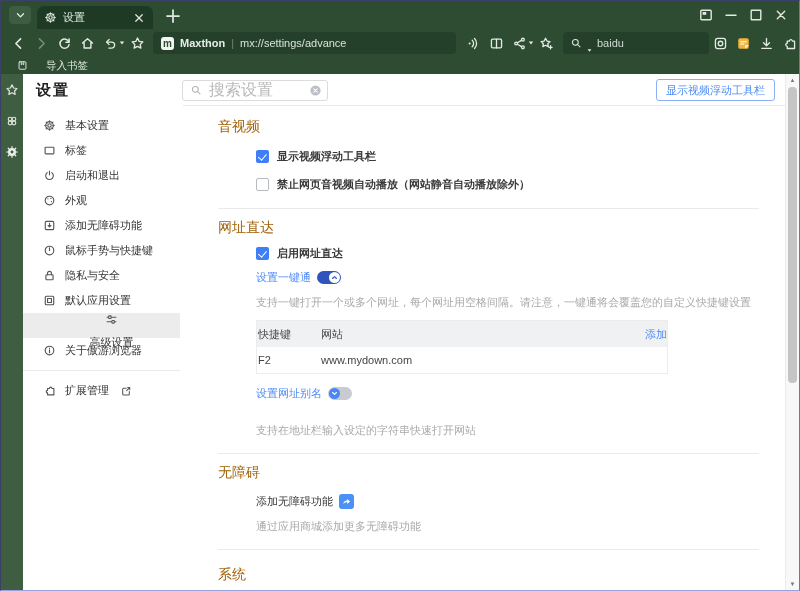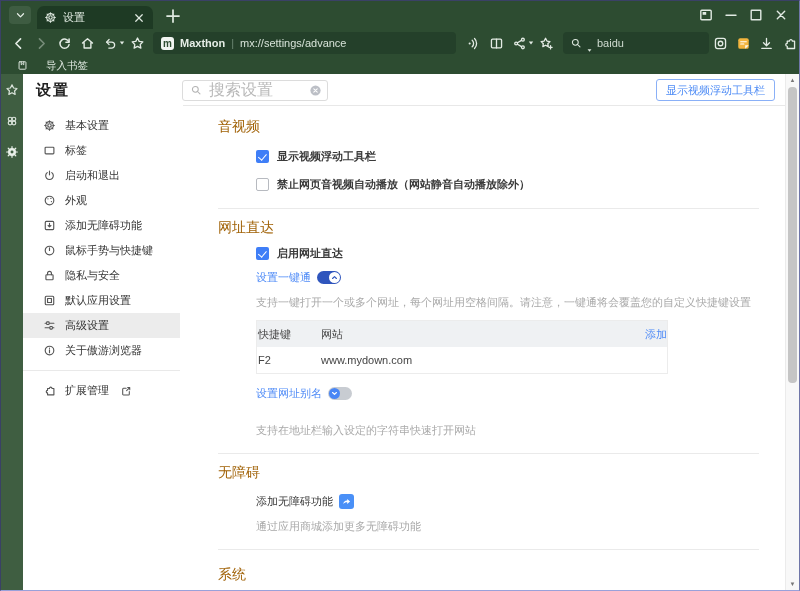--- a/index.html
+++ b/index.html
@@ -55,21 +55,21 @@
   .search-box input { border:0; outline:0; flex:1; min-width:0; font-size:16px; color:#555; font-family:inherit; background:transparent; }
   .search-box input::placeholder { color:#b9b9b9; }
   .sb-ic { width:12px; height:12px; flex:none; }
   .sb-clear { width:13px; height:13px; flex:none; cursor:pointer; }
   .restore-btn { margin-left:auto; height:22px; padding:0 9px; border:1px solid #8ab0f7; border-radius:3px;
                  background:#fff; color:#4d8bf5; font-size:11px; display:flex; align-items:center; cursor:pointer; font-family:inherit; }
 
   .settings-body { flex:1; display:flex; min-height:0; overflow:hidden;gap:16px; }
   .sidebar { width:157px; flex:none; padding-top:7px; }
   .side-item { height:25px; display:flex; align-items:center; gap:9px; padding-left:20px; font-size:11px; color:#333; cursor:pointer; white-space:nowrap; }
-  .side-item.selected { background:#ececec; }
+  .side-item.selected { background:#ececec;flex-direction:column; }
   .side-item .ic { width:13px; height:13px; color:#555; flex:none; }
   .side-divider { height:1px; background:#e9e9e9; margin:7px 0; }
   .ext-ic { width:12px; height:12px; color:#555; margin-left:2px; }
 
   .content { flex:1; min-width:0; overflow:hidden; padding:0 26px 0 22px; font-size:11px; }
   .sec-h { font-size:14px; font-weight:normal; color:#a16207; line-height:17px; }
   .cb-row { display:flex; align-items:center; gap:8px; margin-left:38px; color:#3a3a3a; cursor:pointer;font-weight:bold; }
   .checkbox { width:13px; height:13px; border-radius:2px; flex:none; position:relative; }
   .checkbox.checked { background:#3f7ef7; }
   .checkbox.checked::after { content:""; position:absolute; left:4.2px; top:1.6px; width:3.6px; height:6.8px;

